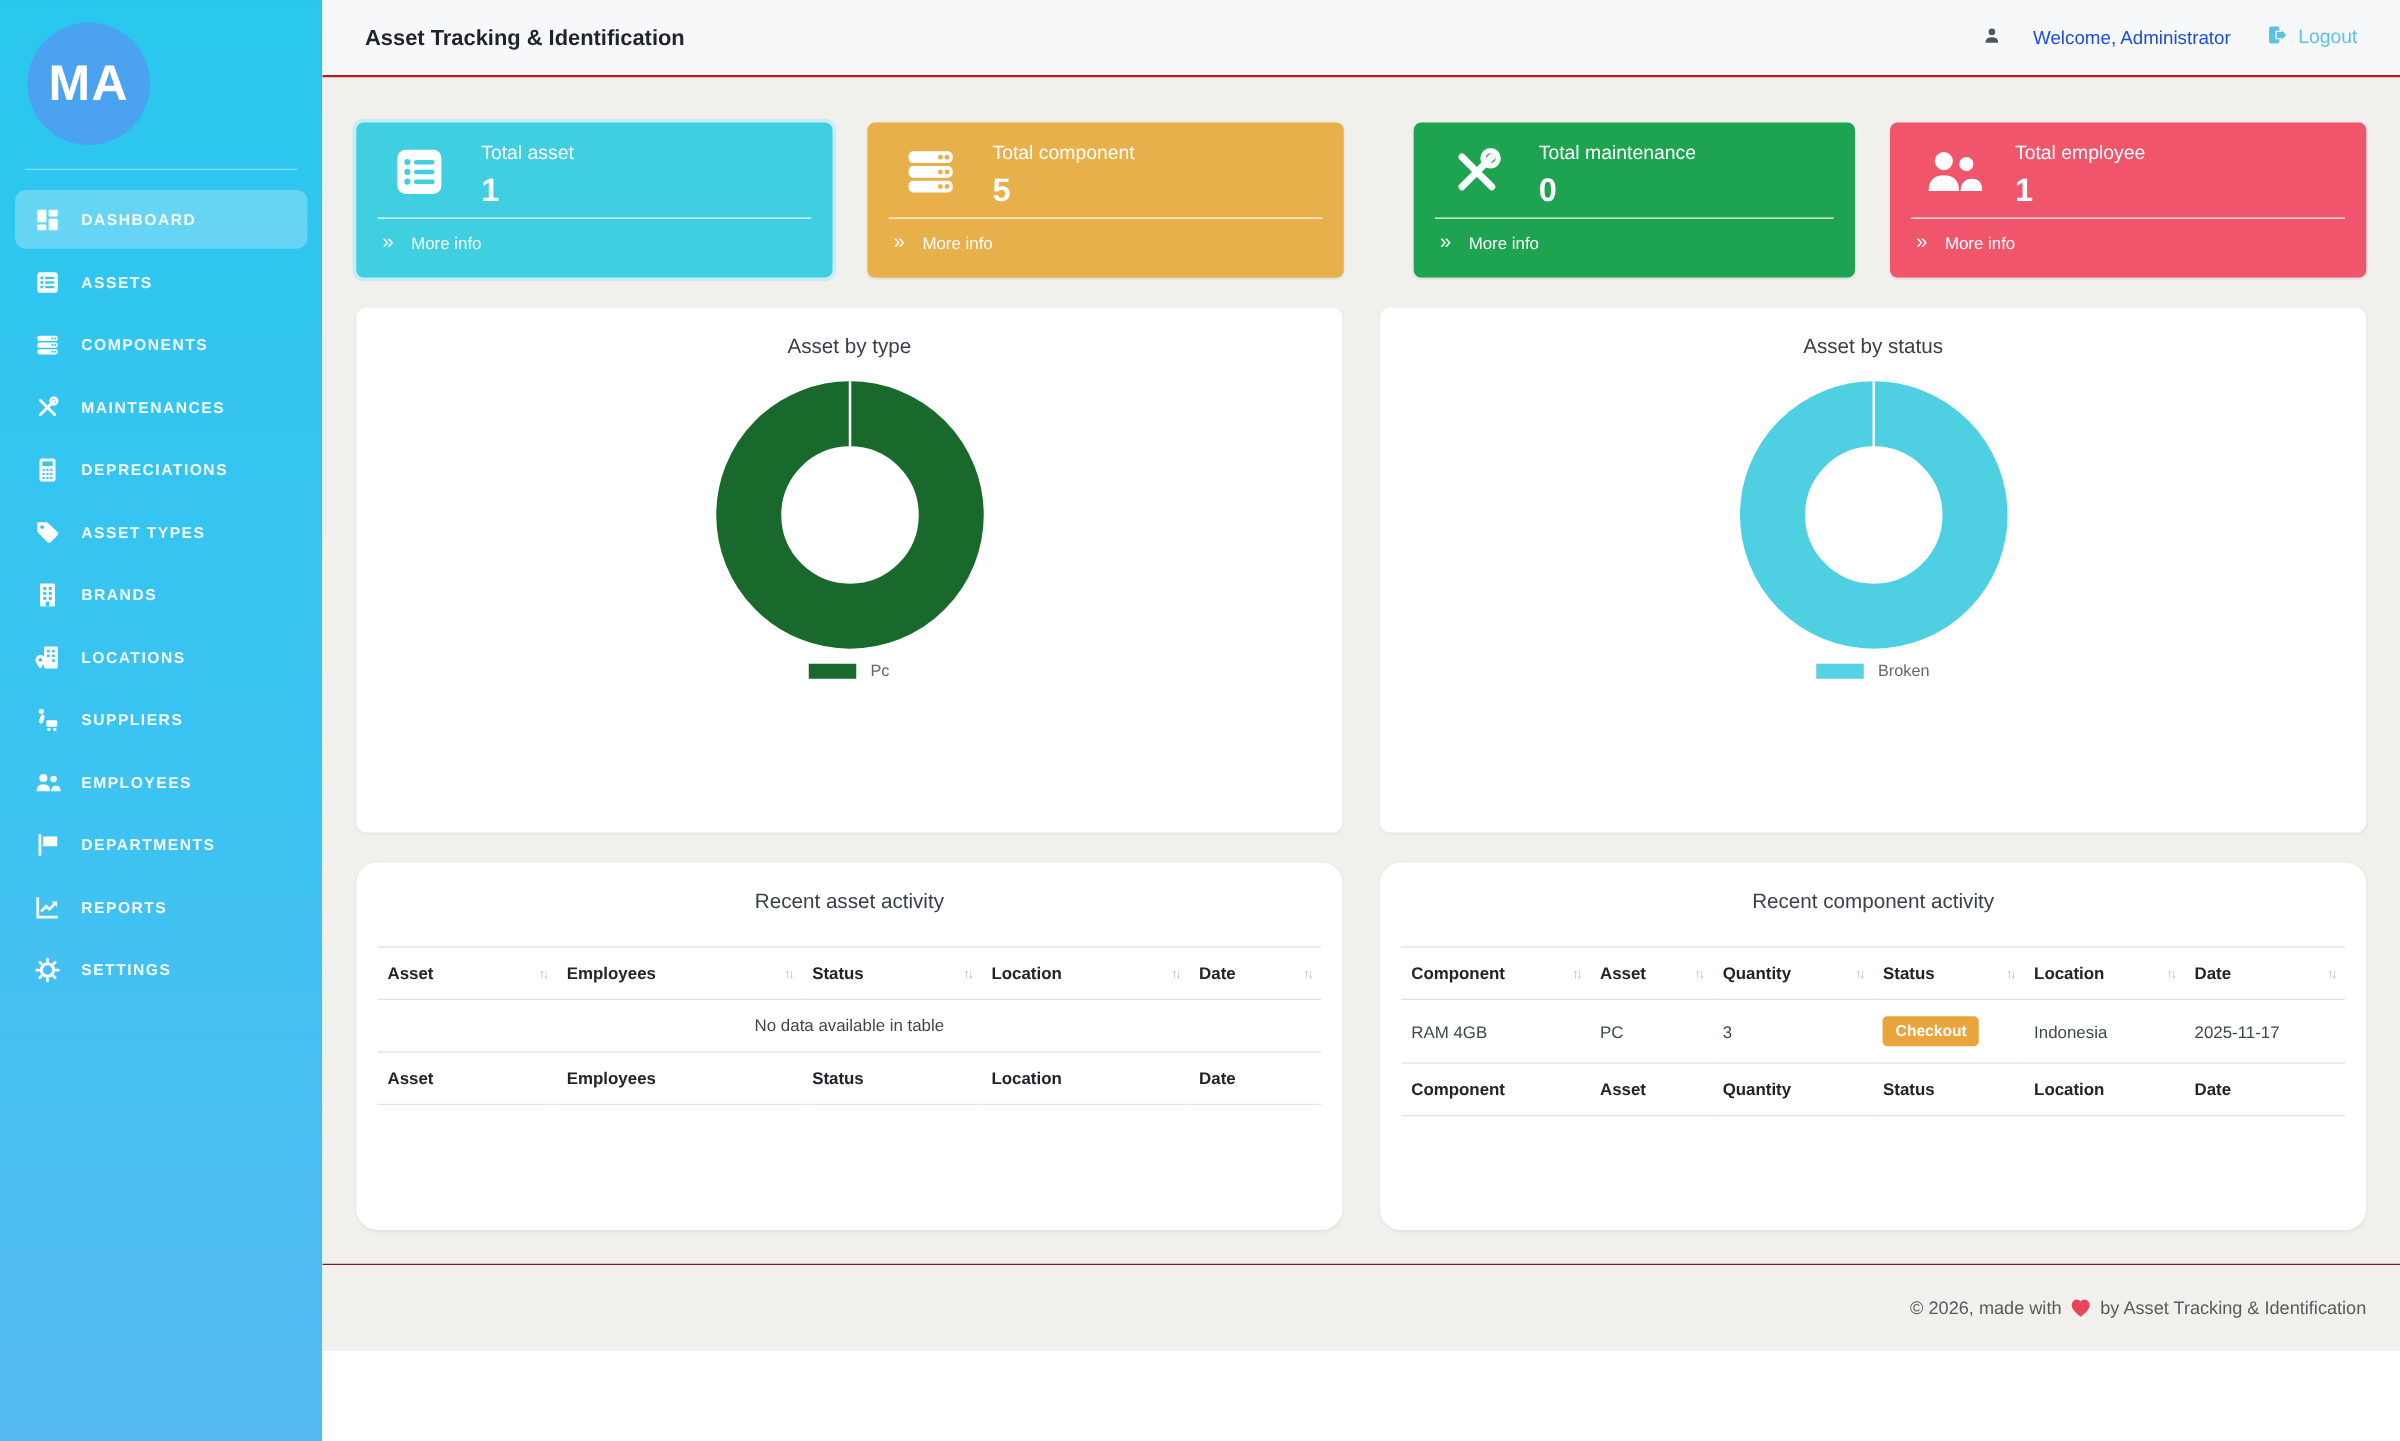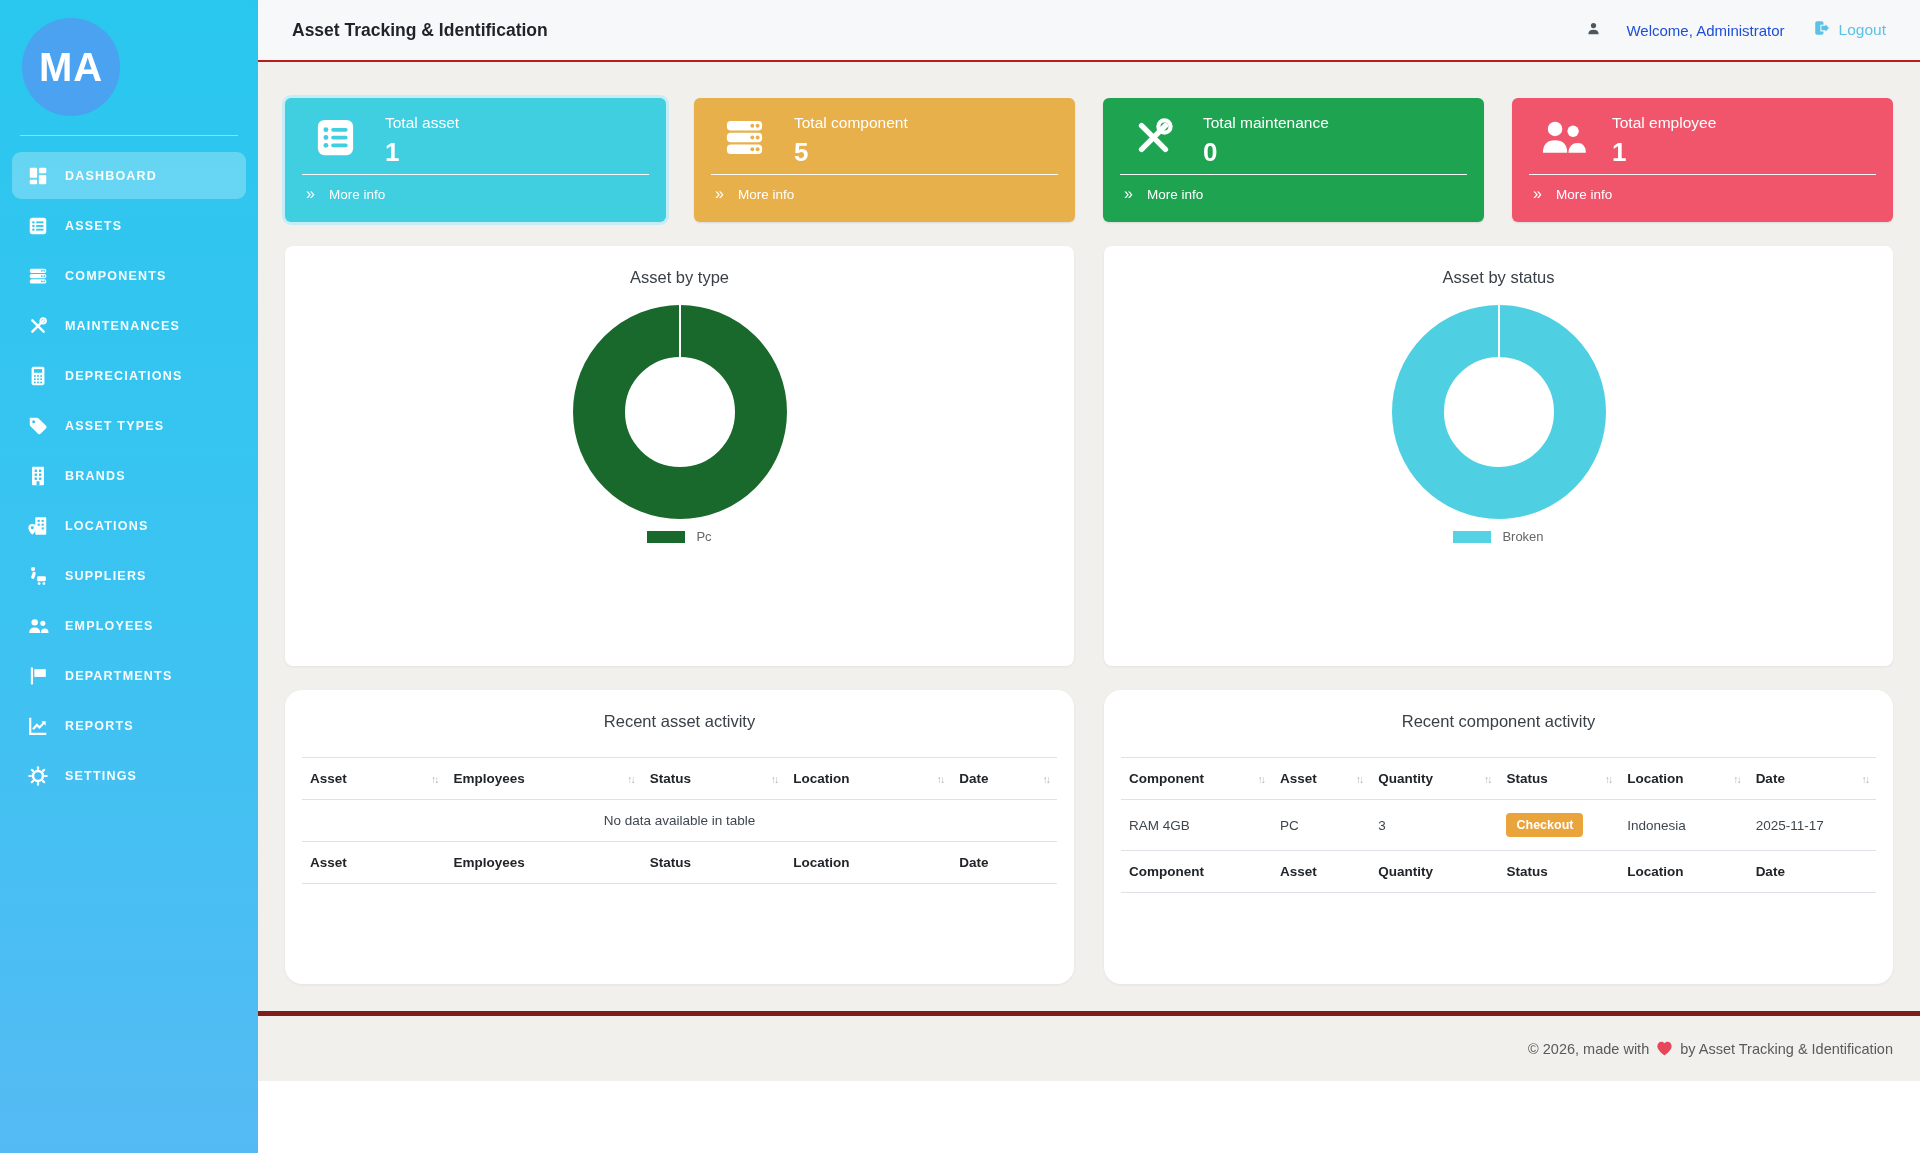--- a/index.html
+++ b/index.html
@@ -34,21 +34,21 @@
   .logout { display: flex; align-items: center; gap: 8px; color: #5bc1e5; font-size: 15.5px;
     text-decoration: none; cursor: pointer; }
 
   .content { background: #f1f0ec; padding: 36px 27px 27px 27px; }
 
   
   .stats-row { display: grid; grid-template-columns: repeat(4, 1fr); gap: 28px; }
   .stat-card { height: 124px; border-radius: 6px; color: #fff; box-shadow: 0 1px 2px rgba(0,0,0,.10); }
   .stat-teal   { background: #3fcfe0; box-shadow: 0 0 0 3px #c6edf6; }
   .stat-orange { background: #e8b04a; }
-  .stat-green  { background: #1ea350; }
+  .stat-green  { background: #1ea350; margin-left: 28px; }
   .stat-red    { background: #f0556c; }
   .stat-top { display: flex; align-items: flex-start; padding: 16px 20px 0 27px; gap: 26px; height: 66px; }
   .stat-icon svg { width: 47px; height: 47px; }
   .stat-teal   .cut { fill: #3fcfe0; }
   .stat-orange .cut { fill: #e8b04a; }
   .stat-label { font-size: 15.5px; }
   .stat-value { font-size: 26px; font-weight: bold; margin-top: 5px; }
   .stat-hr { border-top: 1px solid rgba(255,255,255,.95); margin: 10px 17px 0 17px; }
   .more-info { display: flex; align-items: center; gap: 14px; padding: 11px 0 0 21px;
     font-size: 13.5px; color: #fff; text-decoration: none; cursor: pointer; }
@@ -75,21 +75,21 @@
     border-top: 1px solid #dee2e6; border-bottom: 1px solid #dee2e6; cursor: pointer; }
   .sort { float: right; color: #b3bbc1; font-size: 10.5px; letter-spacing: -2px; margin-top: 2px; }
   .sort::after { content: "\2191\2193"; }
   .table-card tbody td { padding: 13px 8px; border-bottom: 1px solid #dee2e6; color: #3e474f; }
   td.empty { text-align: center; }
   .table-card tfoot th { text-align: left; font-weight: bold; padding: 13px 8px; border-bottom: 1px solid #dee2e6; }
   .badge-status { background: #e9a43c; color: #fff; font-weight: bold; font-size: 12.5px;
     padding: 5px 10px; border-radius: 4px; display: inline-block; }
 
   
-  .page-footer { height: 70px; flex: 0 0 70px; background: #f1f0ec; border-top: 5px solid #7f1d1d;
+  .page-footer { height: 70px; flex: 0 0 70px; background: #f1f0ec; border-top: 1px solid #7f1d1d;
     display: flex; align-items: center; justify-content: flex-end; padding-right: 27px;
     color: #5a5a5a; font-size: 14.5px; gap: 7px; }
   .heart-icon svg { width: 17px; height: 15px; display: block; }
   .bottom-space { flex: 1; background: #fff; }
 </style>
 </head>
 <body>
 
 <div class="app">
 

